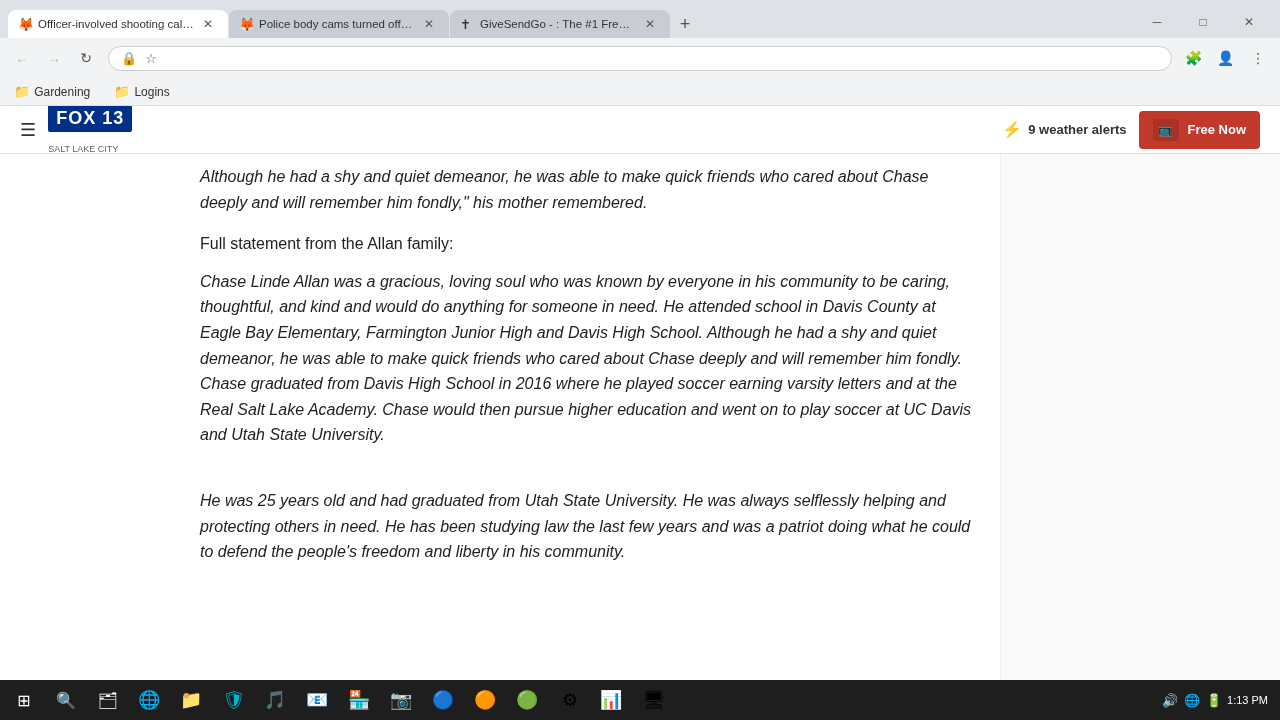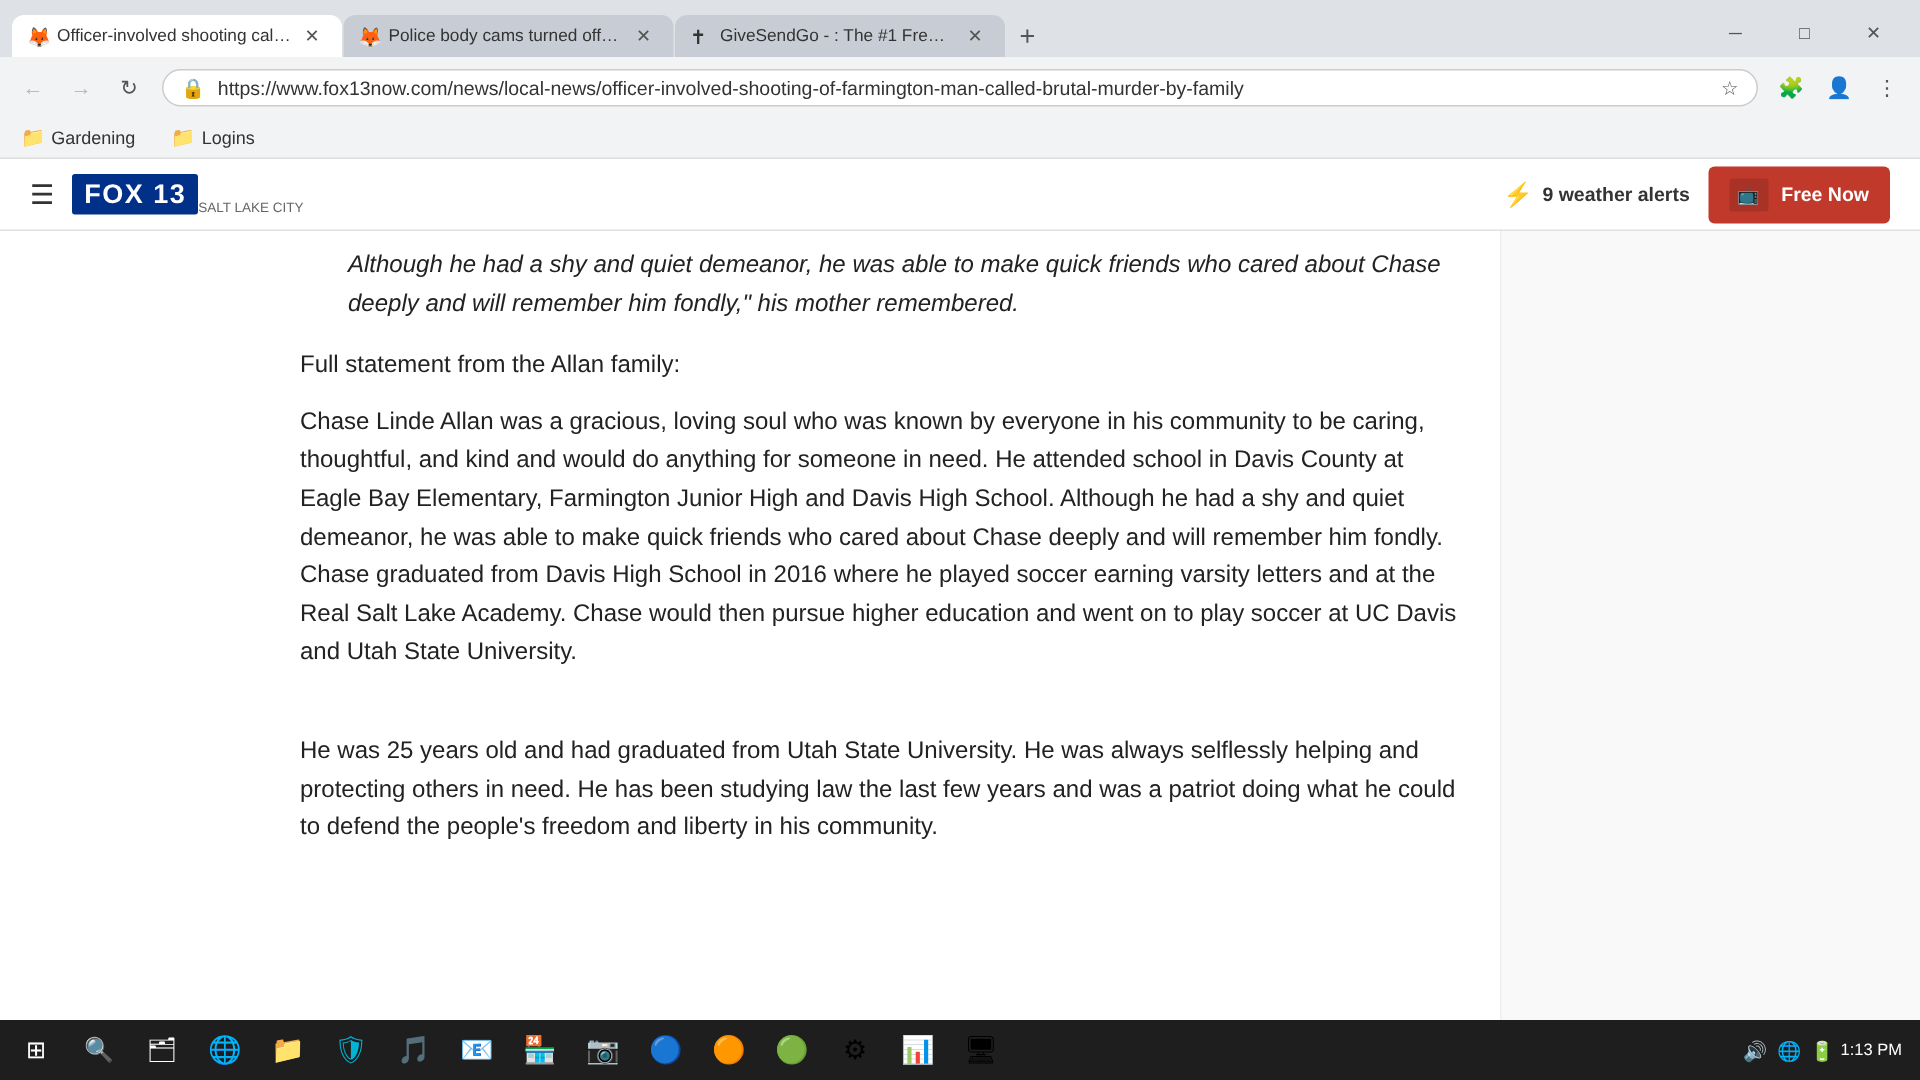--- a/index.html
+++ b/index.html
@@ -312,31 +312,31 @@
       color: #222;
     }
 
     .article-body p {
       margin-bottom: 16px;
     }
 
     .article-body p.intro-text {
       margin-top: 0;
       font-style: italic;
-      margin-left: 32px;
     }
 
     .article-body .section-heading {
       font-weight: 400;
       font-style: normal;
       font-size: 16px;
       margin-bottom: 12px;
     }
 
     .article-body .body-italic {
+      font-style: italic;
     }
 
     .right-sidebar {
       width: 280px;
       flex-shrink: 0;
       background: #f9f9f9;
       border-left: 1px solid #eee;
     }
 
     
@@ -451,21 +451,20 @@
     </div>
   </div>
 
   <div class="browser-controls">
     <button class="nav-btn disabled">←</button>
     <button class="nav-btn disabled">→</button>
     <button class="nav-btn">↻</button>
 
     <div class="address-bar-container">
       <span class="lock-icon">🔒</span>
-      <input class="address-bar" type="text" value="https://www.fox13now.com/news/local-news/officer-involved-shooting-of-farmington-man-called-brutal-murder-by-family" style="">
       <span style="color:#555;font-size:13px;cursor:pointer;">☆</span>
     </div>
 
     <div class="browser-actions">
       <div class="browser-action-btn">🧩</div>
       <div class="browser-action-btn">👤</div>
       <div class="browser-action-btn">⋮</div>
     </div>
   </div>
 
@@ -482,21 +481,21 @@
 </div>
 
 <div class="website">
 
   <div class="site-header">
     <div class="header-left">
       <div class="hamburger">
         <span>☰</span>
       </div>
       <div class="site-logo">
-        <div style="display:flex;flex-direction:row;align-items:flex-end;">
+        <div style="display:flex;flex-direction:column;align-items:flex-start;">
           <div class="logo-box">FOX 13</div>
           <div class="logo-sub">SALT LAKE CITY</div>
         </div>
       </div>
     </div>
 
     <div class="header-right">
       <div class="weather-alert">
         <span class="lightning-icon">⚡</span>
         <span>9 weather alerts</span>

